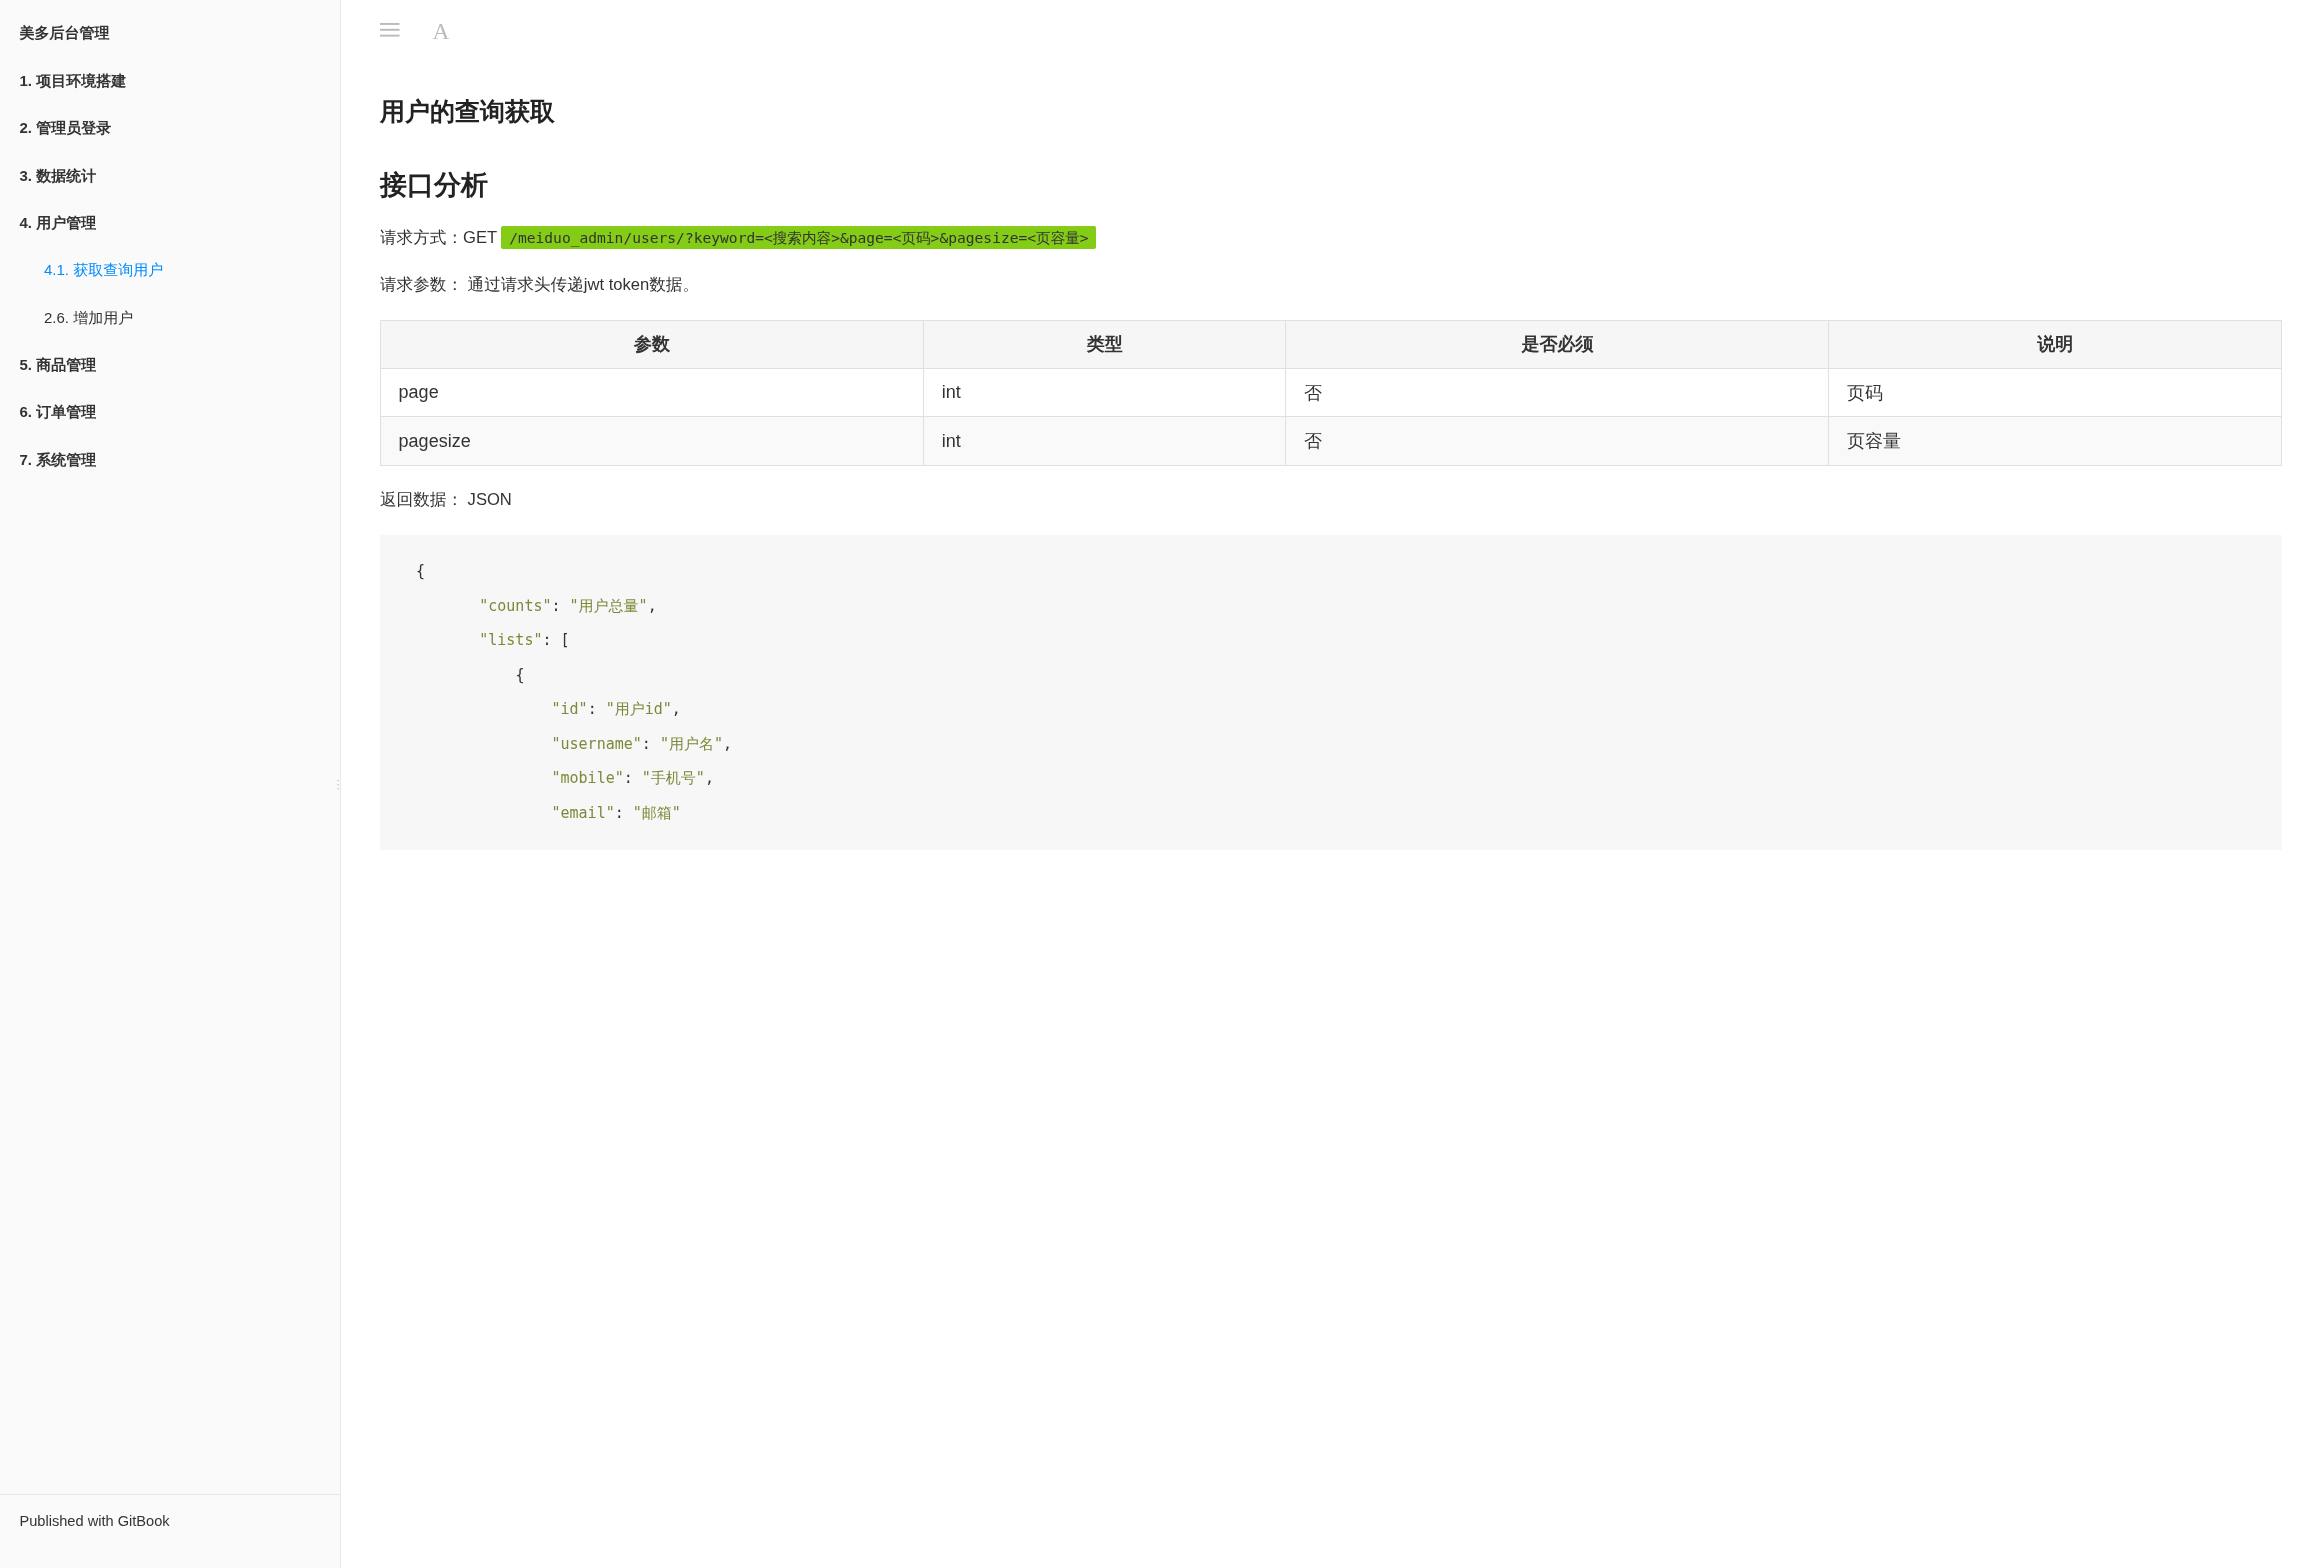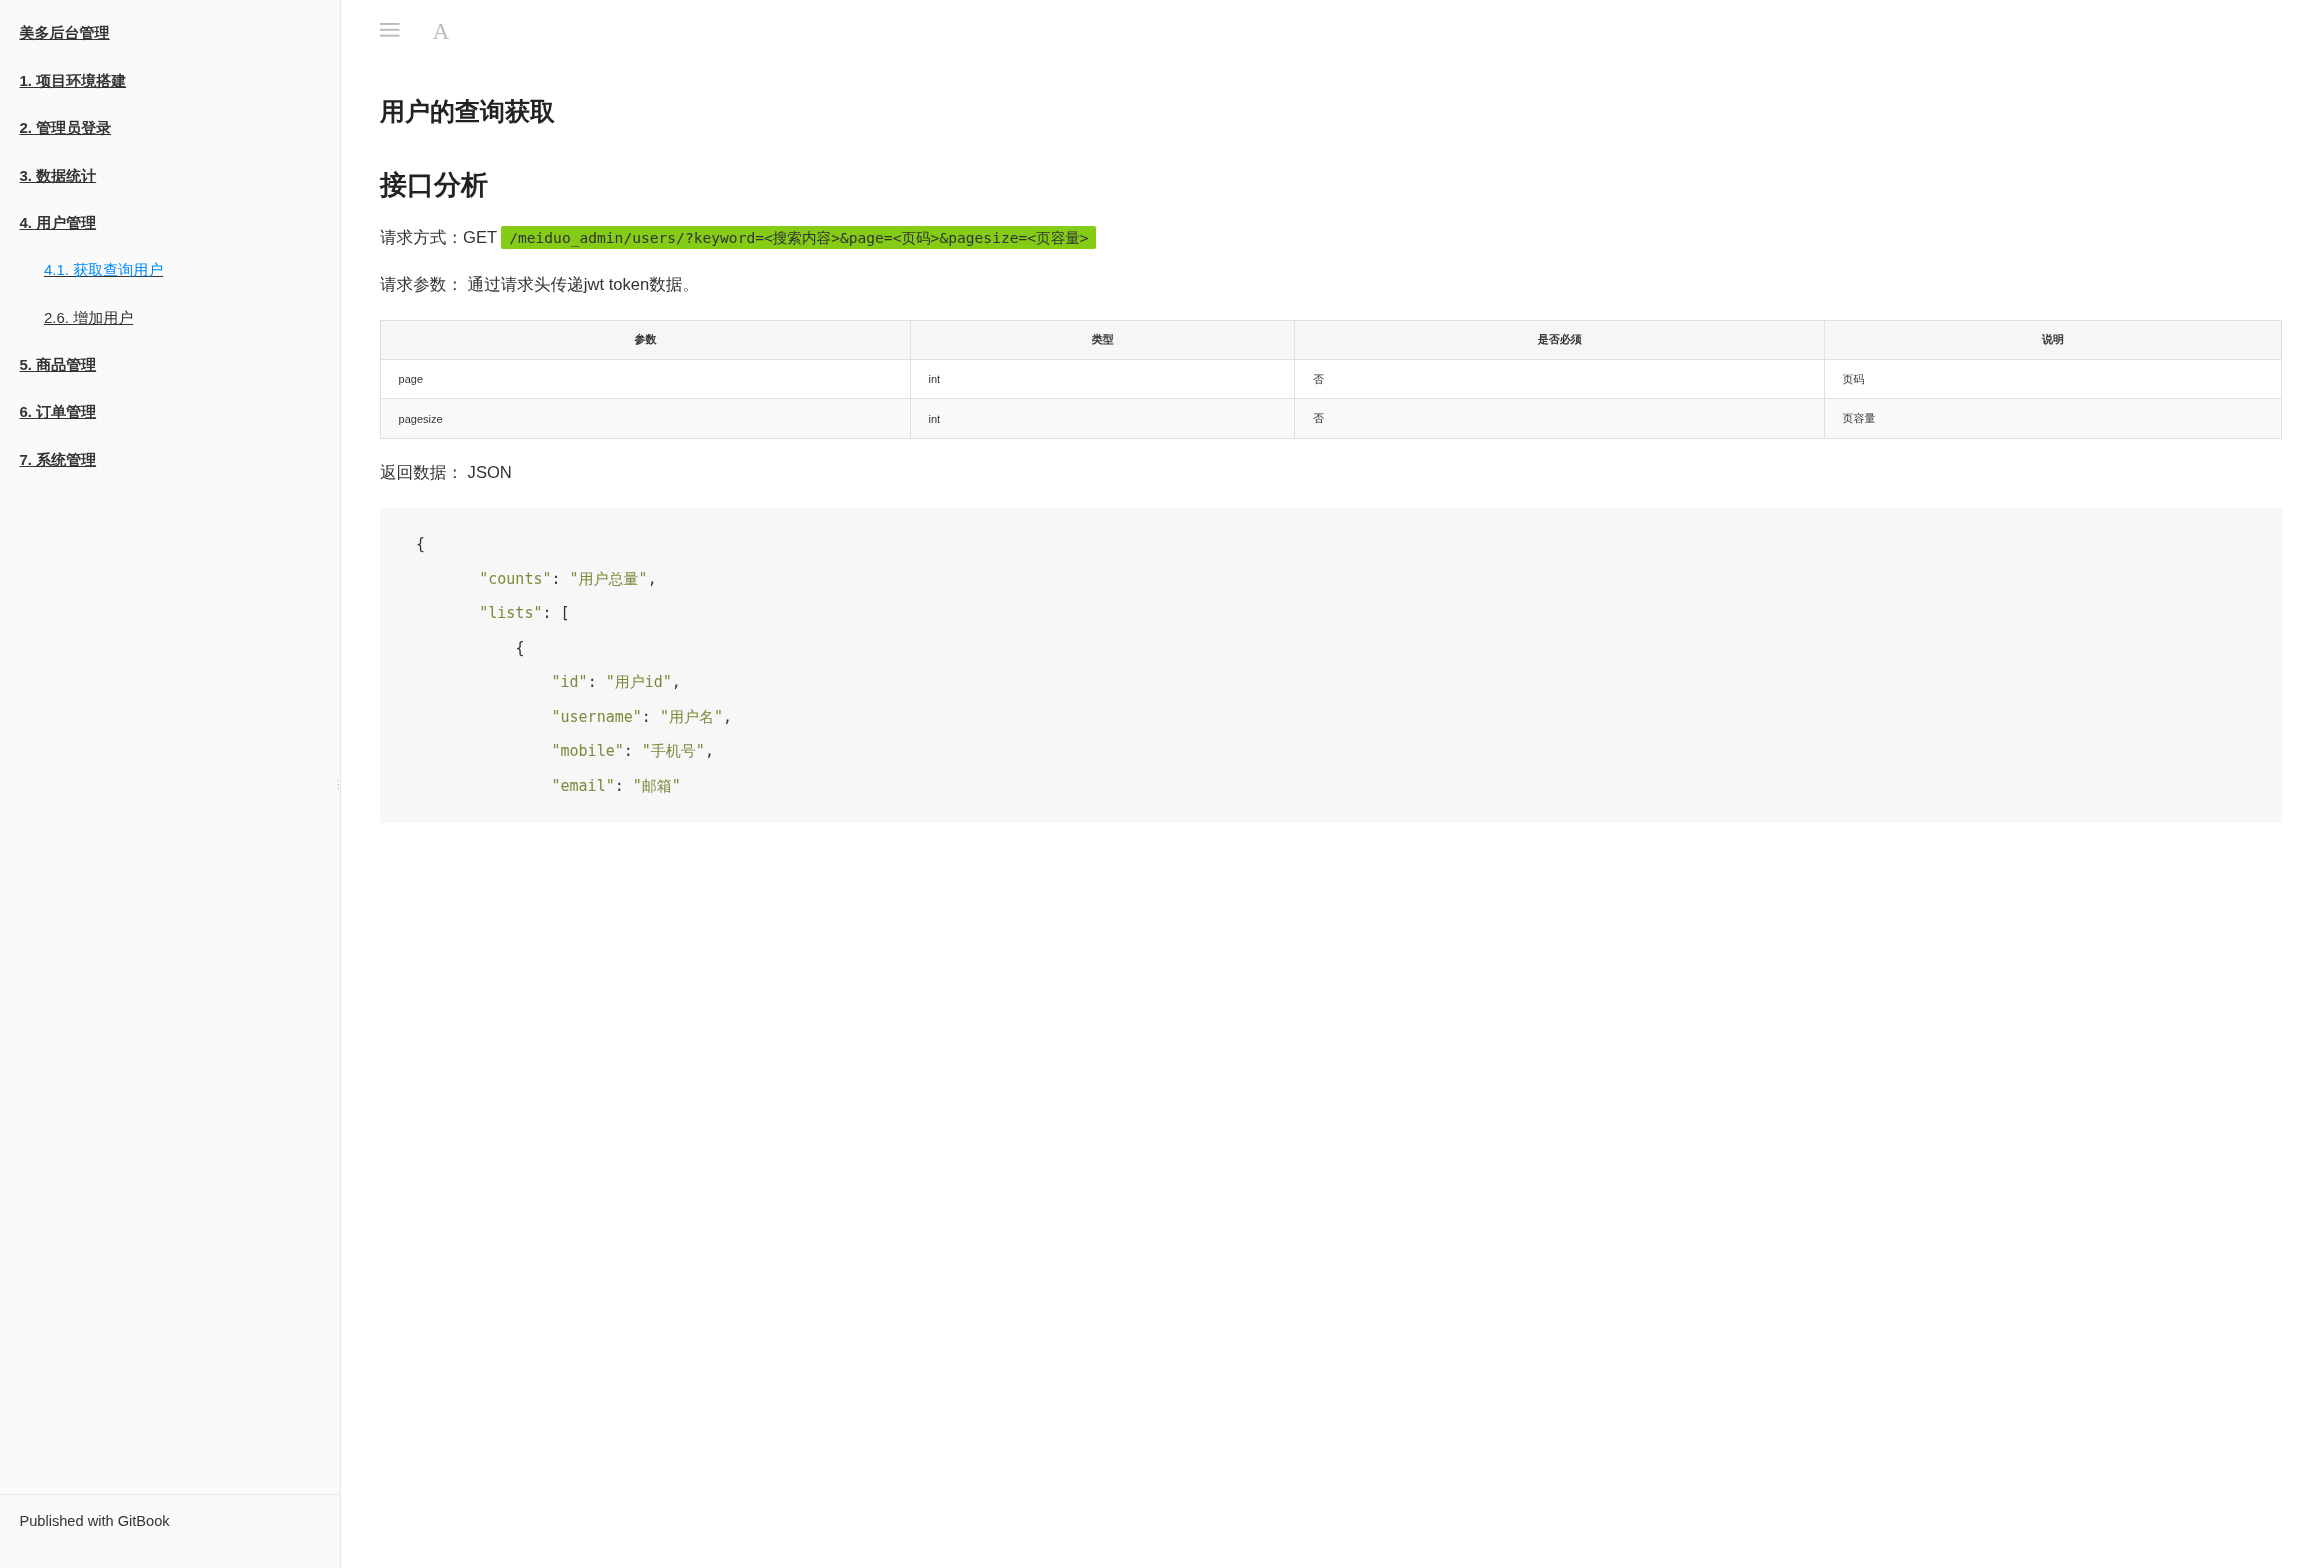--- a/index.html
+++ b/index.html
@@ -13,21 +13,21 @@
     }
     .sidebar {
       width: 341px;
       background: #fafafa;
       border-right: 1px solid #e8e8e8;
       overflow-y: auto;
       display: flex;
       flex-direction: column;
       position: relative;
     }
-    .sidebar-nav { flex: 1; padding-top: 9.8px; text-decoration: underline; }
+    .sidebar-nav { flex: 1; padding-top: 9.8px; }
     .sidebar-item {
       padding: 11.7px 19.5px;
       font-size: 15px;
       font-weight: 600;
       color: #333;
       cursor: pointer;
       line-height: 1.6;
     }
     .sidebar-item.sub {
       padding-left: 44px;
@@ -88,21 +88,21 @@
       padding: 2.9px 7.8px;
       font-family: "Menlo", "Consolas", monospace;
       font-size: 14.6px;
       color: #333;
       border-radius: 2px;
     }
     table.params {
       width: 100%;
       border-collapse: collapse;
       margin: 19.5px 0;
-      font-size: 11px;
+      font-size: 18px;
     }
     table.params th, table.params td {
       border: 1px solid #e0e0e0;
       padding: 11.7px 17.6px;
       text-align: left;
     }
     table.params th {
       background: #f6f6f6;
       font-weight: 600;
       text-align: center;

